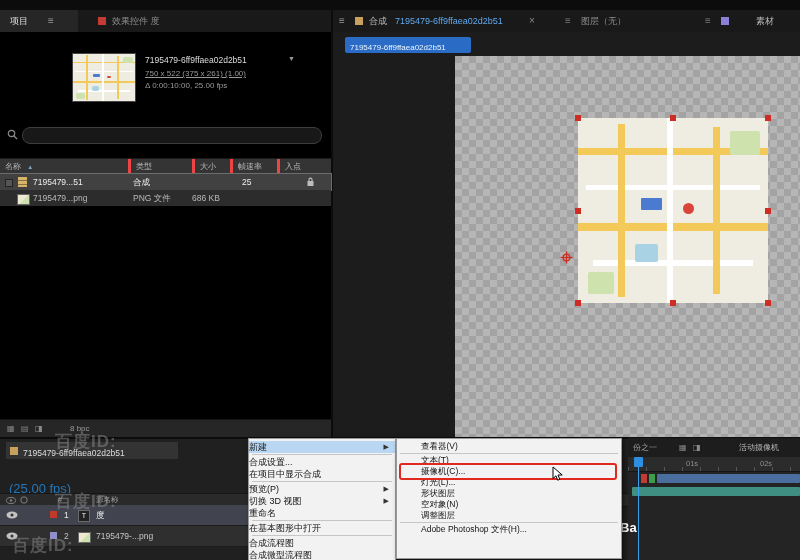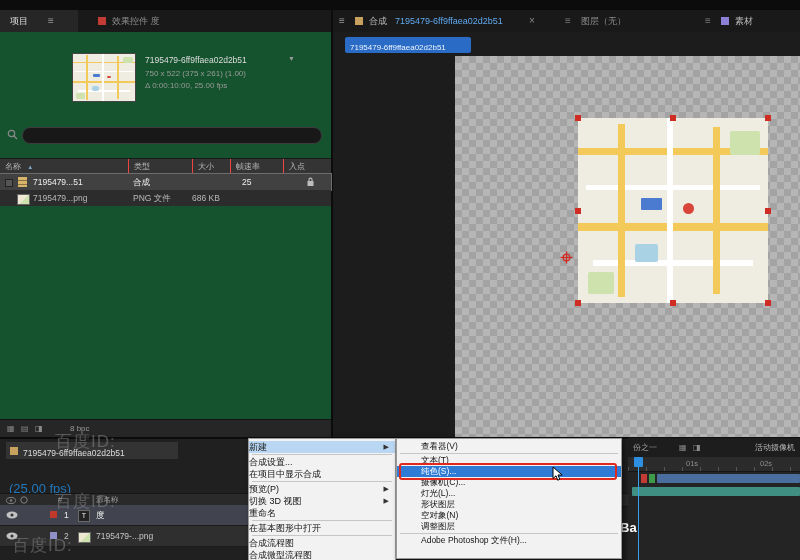--- a/index.html
+++ b/index.html
@@ -3,21 +3,21 @@
 <meta charset="utf-8">
 <style>
   html,body{margin:0;padding:0;}
   body{
     width:800px;height:560px;position:relative;overflow:hidden;
     background:#161616;color:#ccc;
     font-family:"Liberation Sans","DejaVu Sans",sans-serif;
     -webkit-font-smoothing:antialiased;
   }
   .abs{position:absolute;}
-  .panel{position:absolute;background:#14532d;}
+  .panel{position:absolute;background:#000000;}
   .txt8{font-size:8px;} .txt9{font-size:9px;}
 
   
   .checker{
     background-image:conic-gradient(#b6b6b6 25%,#a3a3a3 0 50%,#b6b6b6 0 75%,#a3a3a3 0);
     background-size:14px 14px;
   }
 
   
   .minimap{position:absolute;background:#efece2;overflow:visible;}
@@ -31,21 +31,21 @@
   .mm-v2{left:47%;top:0;width:3%;height:100%;background:#ffffff;}
   .mm-v3{left:71%;top:5%;width:4%;height:90%;background:#f3c95a;}
   .mm-p1{right:4%;top:7%;width:16%;height:13%;background:#cde2ad;border-radius:2px;}
   .mm-p2{left:5%;bottom:5%;width:14%;height:12%;background:#cde2ad;border-radius:2px;}
   .mm-w1{left:30%;top:68%;width:12%;height:10%;background:#a9d2e4;border-radius:2px;}
   .mm-poi{left:55%;top:46%;width:6%;height:6%;background:#d9453a;border-radius:50%;}
   .mm-lb{left:33%;top:43%;width:11%;height:7%;background:#4a7bd0;border-radius:1px;}
   .handle{position:absolute;width:6px;height:6px;background:#cf2d23;}
 
   
-  .th-cell{position:absolute;top:0;height:15px;line-height:15px;font-size:8px;color:#b8b8b8;border-left:1px solid #ef4444;padding-left:5px;}
+  .th-cell{position:absolute;top:0;height:15px;line-height:15px;font-size:8px;color:#b8b8b8;border-left:3px solid #ef4444;padding-left:5px;}
   .prow{position:absolute;left:0;width:331px;height:16px;line-height:16px;font-size:8.5px;}
 
   
   .menu{
     position:absolute;background:#f2f2f2;border:1px solid #9a9a9a;
     box-shadow:2px 2px 5px rgba(0,0,0,.55);box-sizing:border-box;
     padding-top:2px;z-index:50;overflow:hidden;
   }
   .mi{position:relative;color:#141414;white-space:nowrap;cursor:default;}
   #ctx-menu .mi{height:12px;line-height:12px;font-size:9px;}
@@ -53,21 +53,21 @@
   .mi-arrow{position:absolute;right:6px;top:0;font-size:7px;color:#333;}
   .msep{height:1px;background:#c6c6c6;margin:1px 3px;}
   .mi-open{background:#b9d7f3;}
   .mi-sel{background:#2e7cd6;color:#ffffff !important;}
   #red-box{
     position:absolute;left:2px;top:24px;width:218px;height:17px;
     border:2px solid #e0281e;border-radius:3px;box-sizing:border-box;
     pointer-events:none;z-index:2;
   }
 
-  .watermark{position:absolute;color:rgba(160,160,160,.42);font-weight:normal;font-size:17px;z-index:5;letter-spacing:1px;}
+  .watermark{position:absolute;color:rgba(160,160,160,.42);font-weight:bold;font-size:17px;z-index:5;letter-spacing:1px;}
 
   .chip{position:absolute;width:7px;height:7px;}
   .tl-row{position:absolute;left:0;width:250px;height:20px;}
   .glyphbtn{color:#8a8a8a;font-size:8px;}
 </style>
 </head>
 <body>
 
 <div class="abs" style="left:0;top:0;width:800px;height:10px;background:#0c0c0c;"></div>
 
@@ -93,38 +93,38 @@
         <div class="mm mm-v3"></div>
       <div class="mm mm-p1"></div>
         <div class="mm mm-p2"></div>
         <div class="mm mm-w1"></div>
       <div class="mm mm-poi"></div>
         <div class="mm mm-lb"></div>
     </div>
   </div>
   <span class="abs" style="left:145px;top:45px;font-size:8.5px;color:#ddd;">7195479-6ff9ffaea02d2b51</span>
   <span class="abs" style="left:288px;top:45px;font-size:7px;color:#999;">▼</span>
-  <span class="abs txt8" style="left:145px;top:59px;color:#9a9a9a;">750 x 522 (375 x 261) (1.00)</span>
+  <span class="abs txt8" style="left:145px;top:59px;color:#9a9a9a;text-decoration:underline;">750 x 522 (375 x 261) (1.00)</span>
   <span class="abs txt8" style="left:145px;top:71px;color:#9a9a9a;">Δ 0:00:10:00, 25.00 fps</span>
 
   <div class="abs" style="left:22px;top:117px;width:298px;height:15px;background:#181818;border:1px solid #3c3c3c;border-radius:8px;"></div>
   <svg class="abs" style="left:7px;top:119px;" width="11" height="11" viewBox="0 0 11 11">
     <circle cx="4.5" cy="4.5" r="3.2" fill="none" stroke="#8a8a8a" stroke-width="1.2"></circle>
     <line x1="7" y1="7" x2="10" y2="10" stroke="#8a8a8a" stroke-width="1.2"></line>
   </svg>
 
   <div class="abs" style="left:0;top:148px;width:331px;height:15px;background:#343434;border-top:1px solid #1a1a1a;border-bottom:1px solid #1a1a1a;">
     <div class="th-cell" style="left:0;width:128px;border-left:none;">
       <span>名称</span>
       <span style="color:#7fa8c9;font-size:6px;margin-left:4px;">▲</span>
     </div>
     <div class="th-cell" style="left:128px;width:64px;"><span>类型</span></div>
     <div class="th-cell" style="left:192px;width:38px;"><span>大小</span></div>
     <div class="th-cell" style="left:230px;width:53px;"><span>帧速率</span></div>
-    <div class="th-cell" style="left:283px;width:48px;"><span>入点</span></div>
+    <div class="th-cell" style="left:277px;width:48px;"><span>入点</span></div>
   </div>
 
   <div class="prow" style="top:164px;background:#414141;outline:1px solid #6d6d6d;color:#eee;">
     <div class="abs" style="left:5px;top:5px;width:6px;height:6px;background:#555;border:1px solid #222;"></div>
     <div class="abs" style="left:18px;top:3px;width:9px;height:10px;background:linear-gradient(#d7b46a 30%,#8a7342 30% 40%,#d7b46a 40% 70%,#8a7342 70% 80%,#d7b46a 80%);"></div>
     <span class="abs" style="left:33px;">7195479...51</span>
     <span class="abs" style="left:133px;">合成</span>
     <span class="abs" style="left:242px;">25</span>
     <svg class="abs" style="left:306px;top:3px;" width="9" height="10" viewBox="0 0 9 10">
       <rect x="1.5" y="4" width="6" height="5" fill="#bdbdbd"></rect>
@@ -152,21 +152,21 @@
   <div class="abs" style="left:0;top:0;width:467px;height:22px;background:#191919;line-height:22px;">
     <span class="abs" style="left:6px;color:#999;font-size:10px;">≡</span>
     <div class="abs" style="left:22px;top:7px;width:8px;height:8px;background:#c9a15f;"></div>
     <span class="abs txt9" style="left:36px;color:#bbb;">合成</span>
     <span class="abs txt9" style="left:62px;color:#5fa8ee;">7195479-6ff9ffaea02d2b51</span>
     <span class="abs" style="left:196px;color:#888;font-size:10px;">×</span>
     <span class="abs" style="left:232px;color:#777;font-size:10px;">≡</span>
     <span class="abs txt9" style="left:248px;color:#8f8f8f;">图层（无）</span>
     <span class="abs" style="left:372px;color:#777;font-size:10px;">≡</span>
     <div class="abs" style="left:388px;top:7px;width:8px;height:8px;background:#8b7fd6;"></div>
-    <span class="abs txt9" style="left:402px;color:#bbb;">素材</span>
+    <span class="abs txt9" style="left:423px;color:#bbb;">素材</span>
   </div>
 
   <div class="abs" style="left:12px;top:27px;width:126px;height:16px;background:#2a6bc5;border-radius:2px;line-height:16px;">
     <span style="font-size:8px;color:#eaf4ff;padding-left:5px;white-space:nowrap;display:inline-block;">7195479-6ff9ffaea02d2b51</span>
   </div>
 
   <div class="checker abs" style="left:122px;top:46px;width:345px;height:381px;"></div>
 
   <div class="minimap" style="left:245px;top:108px;width:190px;height:185px;">
     <div class="mapclip">
@@ -195,21 +195,21 @@
       <circle cx="6.5" cy="6.5" r="3.4" fill="none" stroke="#cf2d23" stroke-width="1.3"></circle>
       <line x1="6.5" y1="0.5" x2="6.5" y2="12.5" stroke="#cf2d23" stroke-width="1.3"></line>
       <line x1="0.5" y1="6.5" x2="12.5" y2="6.5" stroke="#cf2d23" stroke-width="1.3"></line>
     </svg>
   </div>
 
   <div class="abs" style="left:0;top:427px;width:467px;height:20px;background:#1d1d1d;border-top:1px solid #0f0f0f;line-height:20px;">
     <span class="abs txt8" style="left:300px;color:#9a9a9a;">份之一</span>
     <span class="glyphbtn abs" style="left:346px;">▦</span>
     <span class="glyphbtn abs" style="left:360px;">◨</span>
-    <span class="abs txt8" style="left:422px;color:#b8b8b8;text-align:right;">活动摄像机</span>
+    <span class="abs txt8" style="left:406px;color:#b8b8b8;text-align:right;">活动摄像机</span>
   </div>
 </div>
 
 <div class="panel" id="timeline-left" style="left:0;top:437px;width:628px;height:123px;background:#202020;border-top:2px solid #0c0c0c;">
 
   <div class="abs" style="left:6px;top:3px;width:172px;height:17px;background:#333;line-height:17px;">
     <div class="abs" style="left:4px;top:5px;width:8px;height:8px;background:#c9a15f;"></div>
     <span style="font-size:8.5px;color:#ddd;padding-left:17px;white-space:nowrap;display:inline-block;">7195479-6ff9ffaea02d2b51</span>
   </div>
 
@@ -293,21 +293,20 @@
   <div class="mi"><span>在基本图形中打开</span></div>
   <div class="msep"></div>
   <div class="mi"><span>合成流程图</span></div>
   <div class="mi"><span>合成微型流程图</span></div>
 </div>
 
 <div class="menu" id="ctx-sub" style="left:396px;top:438px;width:226px;height:121px;">
   <div class="mi"><span>查看器(V)</span></div>
   <div class="msep"></div>
   <div class="mi"><span>文本(T)</span></div>
-  <div class="mi mi-sel"><span>纯色(S)...</span></div>
   <div class="mi"><span>摄像机(C)...</span></div>
   <div class="mi"><span>灯光(L)...</span></div>
   <div class="mi"><span>形状图层</span></div>
   <div class="mi"><span>空对象(N)</span></div>
   <div class="mi"><span>调整图层</span></div>
   <div class="msep"></div>
   <div class="mi"><span>Adobe Photoshop 文件(H)...</span></div>
   <div id="red-box"></div>
 </div>
 

